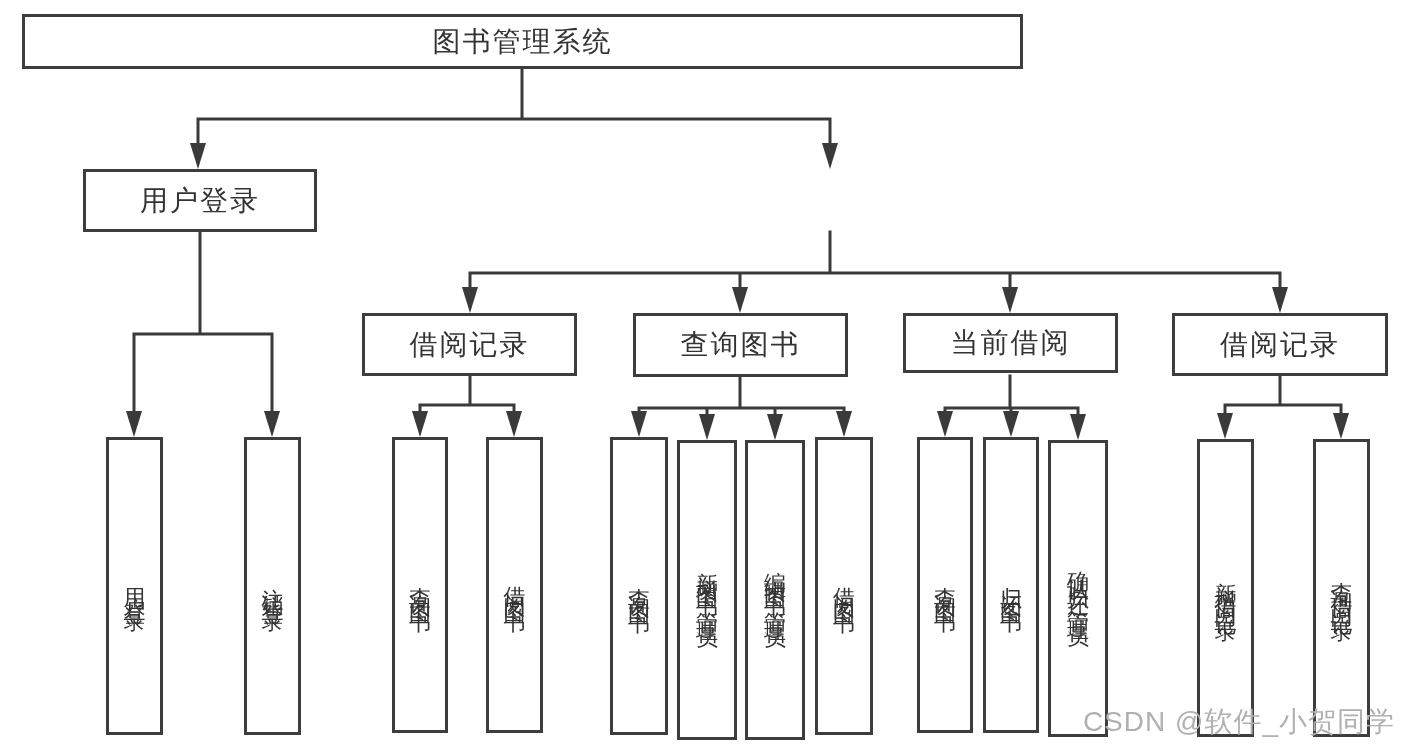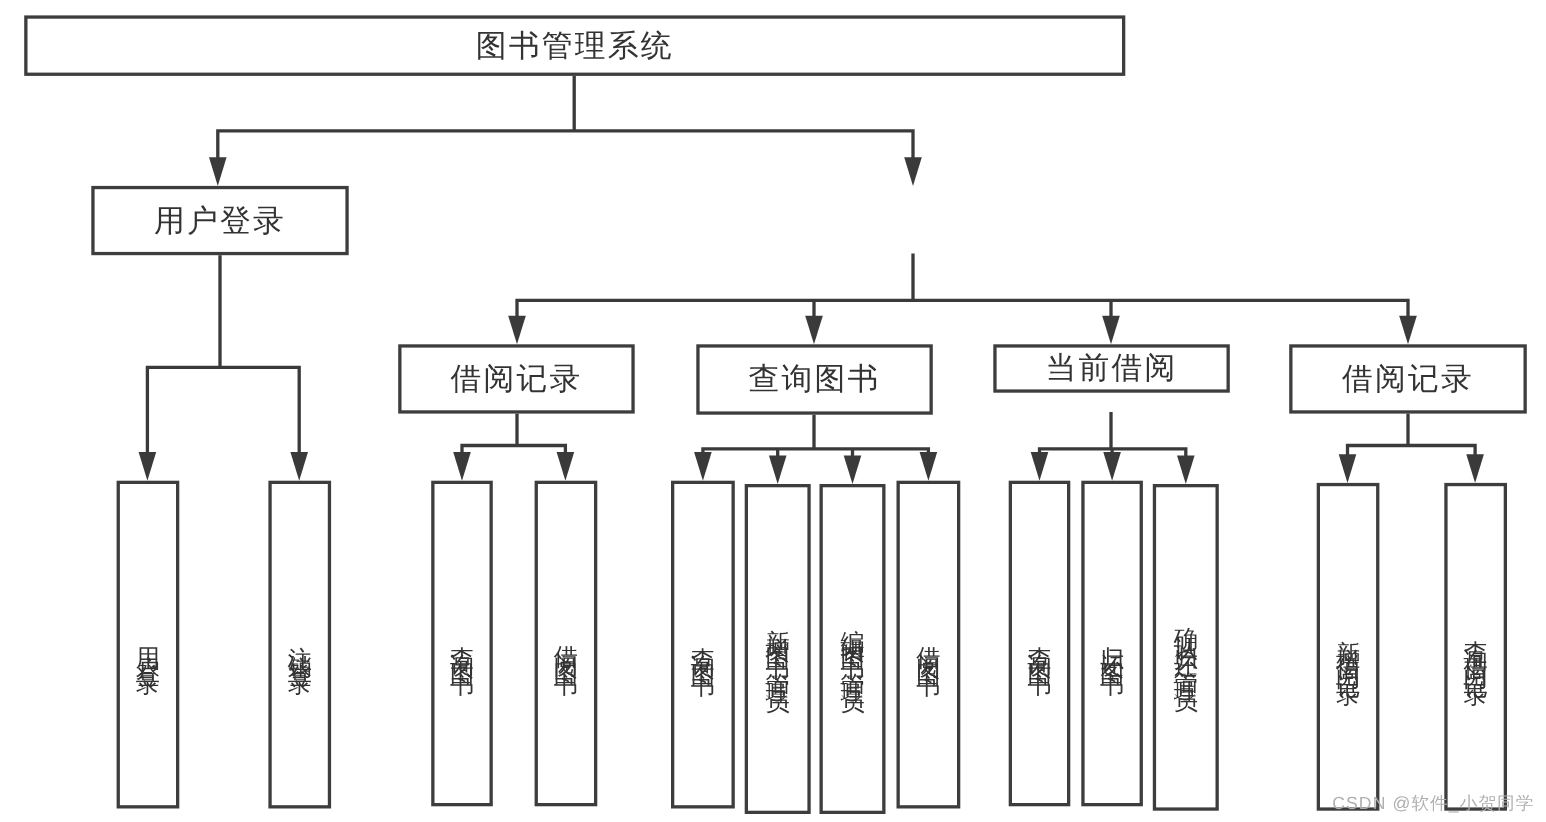--- a/index.html
+++ b/index.html
@@ -40,21 +40,21 @@
   .vnode span {
     writing-mode: vertical-rl;
     font-size: 22px;
     letter-spacing: 8px;
     line-height: 1;
   }
   #watermark {
     position: absolute;
     right: 10px;
     bottom: 6px;
-    font-size: 16px;
+    font-size: 28px;
     letter-spacing: 1px;
     color: #b0b0b0;
     white-space: nowrap;
   }
 </style>
 </head>
 <body>
 
 <div id="canvas">
 
@@ -98,21 +98,21 @@
   <div class="node hnode" style="left:83px;top:169px;width:234px;height:63px">
     <span>用户登录</span>
   </div>
 
   <div class="node hnode" style="left:362px;top:313px;width:215px;height:63px">
     <span>借阅记录</span>
   </div>
   <div class="node hnode" style="left:633px;top:313px;width:215px;height:64px">
     <span>查询图书</span>
   </div>
-  <div class="node hnode" style="left:903px;top:313px;width:215px;height:44px">
+  <div class="node hnode" style="left:903px;top:313px;width:215px;height:60px">
     <span>当前借阅</span>
   </div>
   <div class="node hnode" style="left:1172px;top:313px;width:216px;height:63px">
     <span>借阅记录</span>
   </div>
 
   <div class="node vnode" style="left:106px;top:437px;width:57px;height:298px">
     <span>用户登录</span>
   </div>
   <div class="node vnode" style="left:244px;top:437px;width:57px;height:298px">

